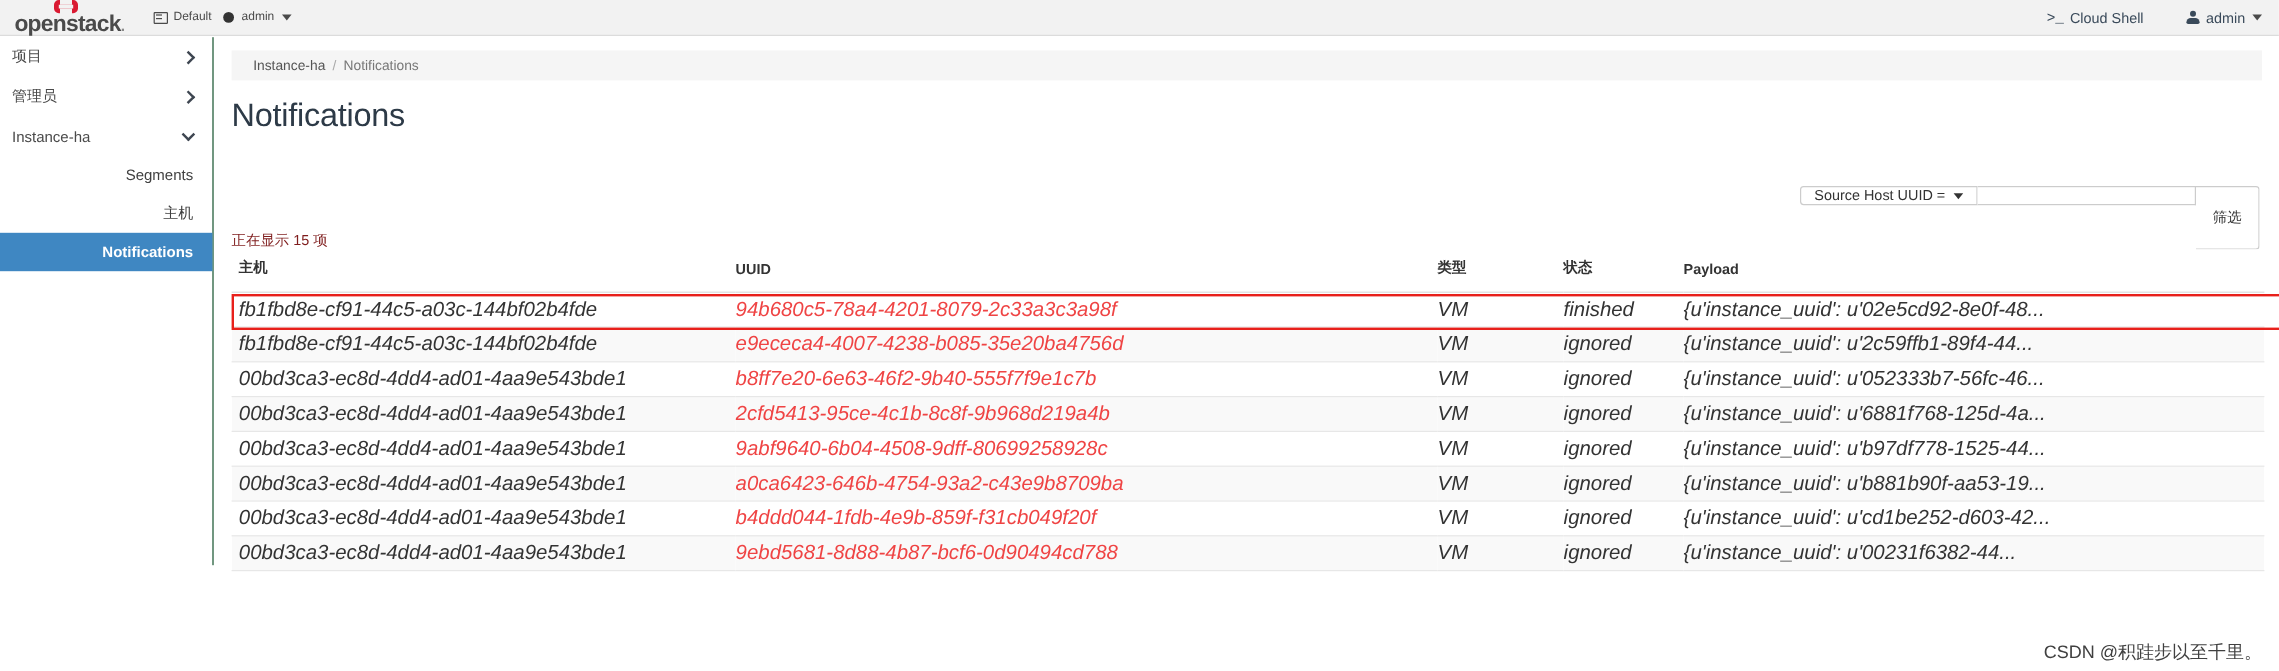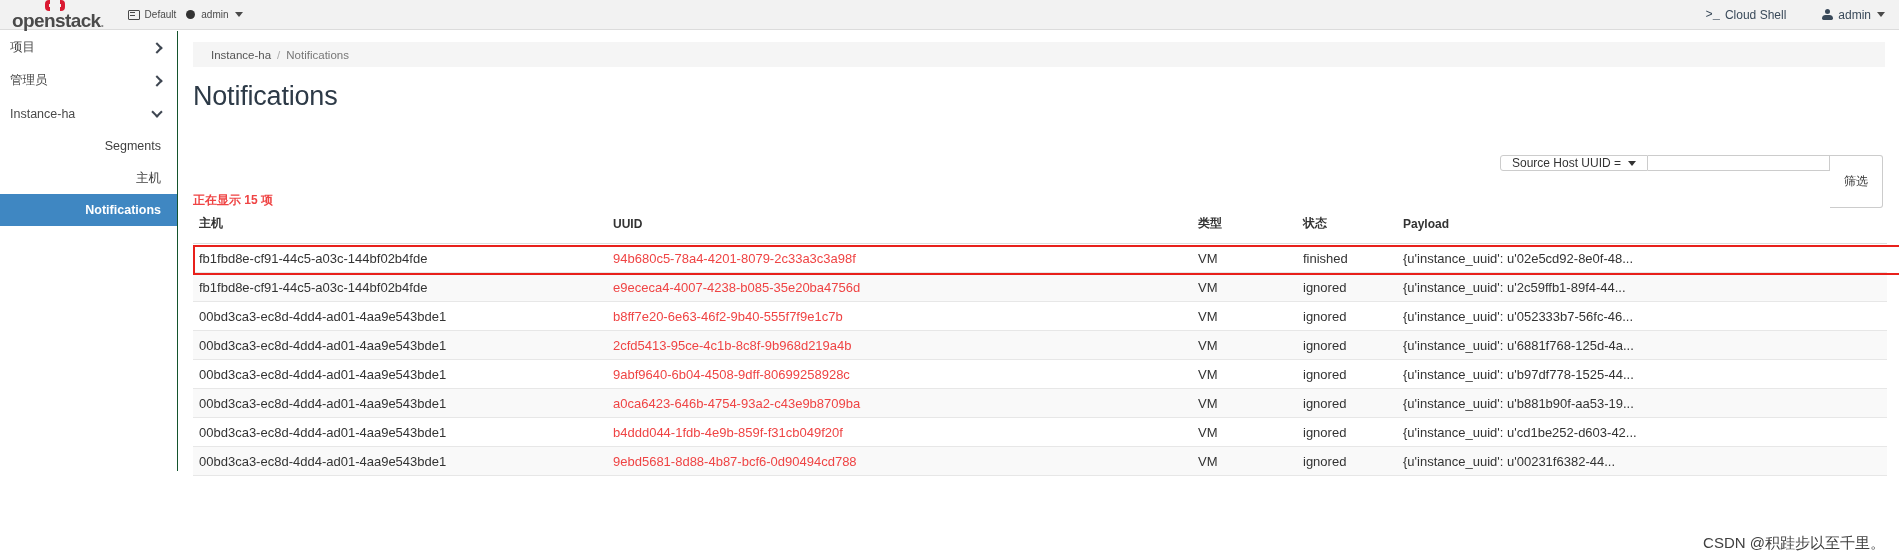--- a/index.html
+++ b/index.html
@@ -208,46 +208,47 @@
     background: #ffffff;
     font-size: 12px; color: #333;
     padding: 17px 14px;
     cursor: pointer;
     font-family: "Liberation Sans", sans-serif;
     white-space: nowrap;
   }
 
   .count-line {
     position: absolute; top: 161px; left: 14px;
-    font-size: 12px; color: #ef4444; font-weight: bold;
+    font-size: 12px; color: #7f1d1d;
   }
 
   
   table.grid {
     position: absolute; top: 184px; left: 14px;
     width: 1694px;
     border-collapse: collapse;
     table-layout: fixed;
   }
   table.grid th {
     text-align: left;
     font-size: 12px;
     font-weight: bold;
     color: #333;
     padding: 0 0 11px 0;
     border-bottom: 1px solid #dddddd;
   }
   table.grid td {
-    font-size: 13px;
+    font-size: 17px;
     color: #333;
     height: 29px;
     padding: 0;
     border-bottom: 1px solid #e7e7e7;
     white-space: nowrap;
     overflow: hidden;
+    font-style: italic;
   }
   table.grid tbody tr:nth-child(even) { background: #f9f9f9; }
   table.grid tbody tr:nth-child(odd)  { background: #ffffff; }
   table.grid td a { color: #ef4444; text-decoration: none; cursor: pointer; }
 
   .col-host    { width: 420px; padding-left: 6px !important; }
   .col-uuid    { width: 585px; }
   .col-type    { width: 105px; }
   .col-status  { width: 100px; }
   .col-payload { width: 484px; }

